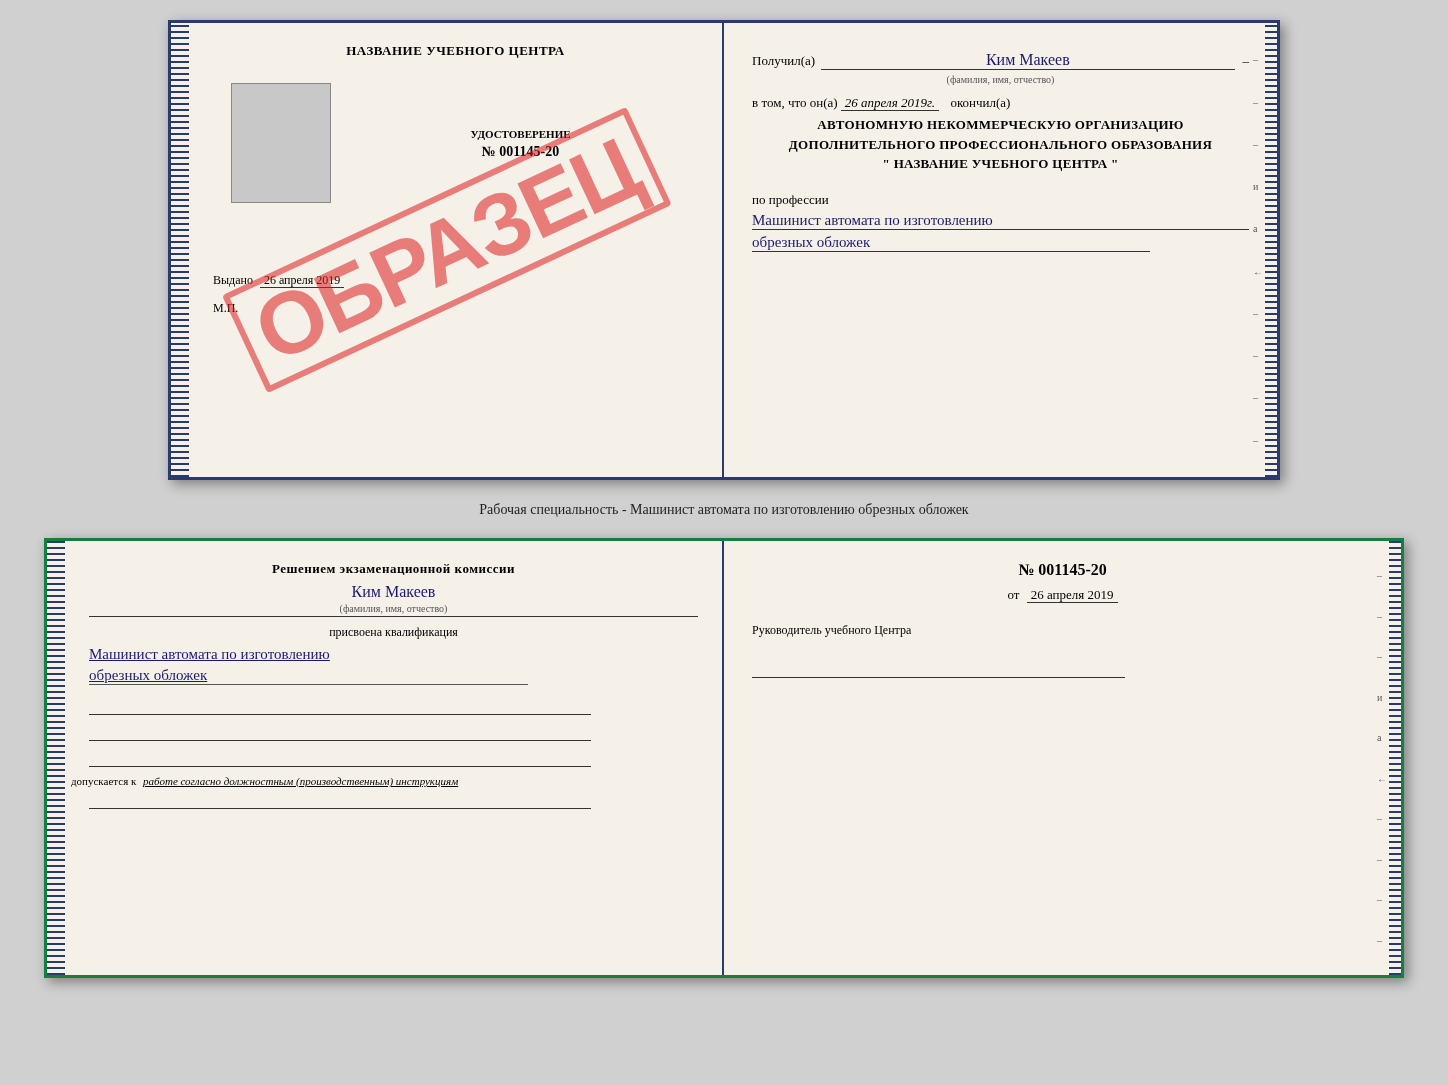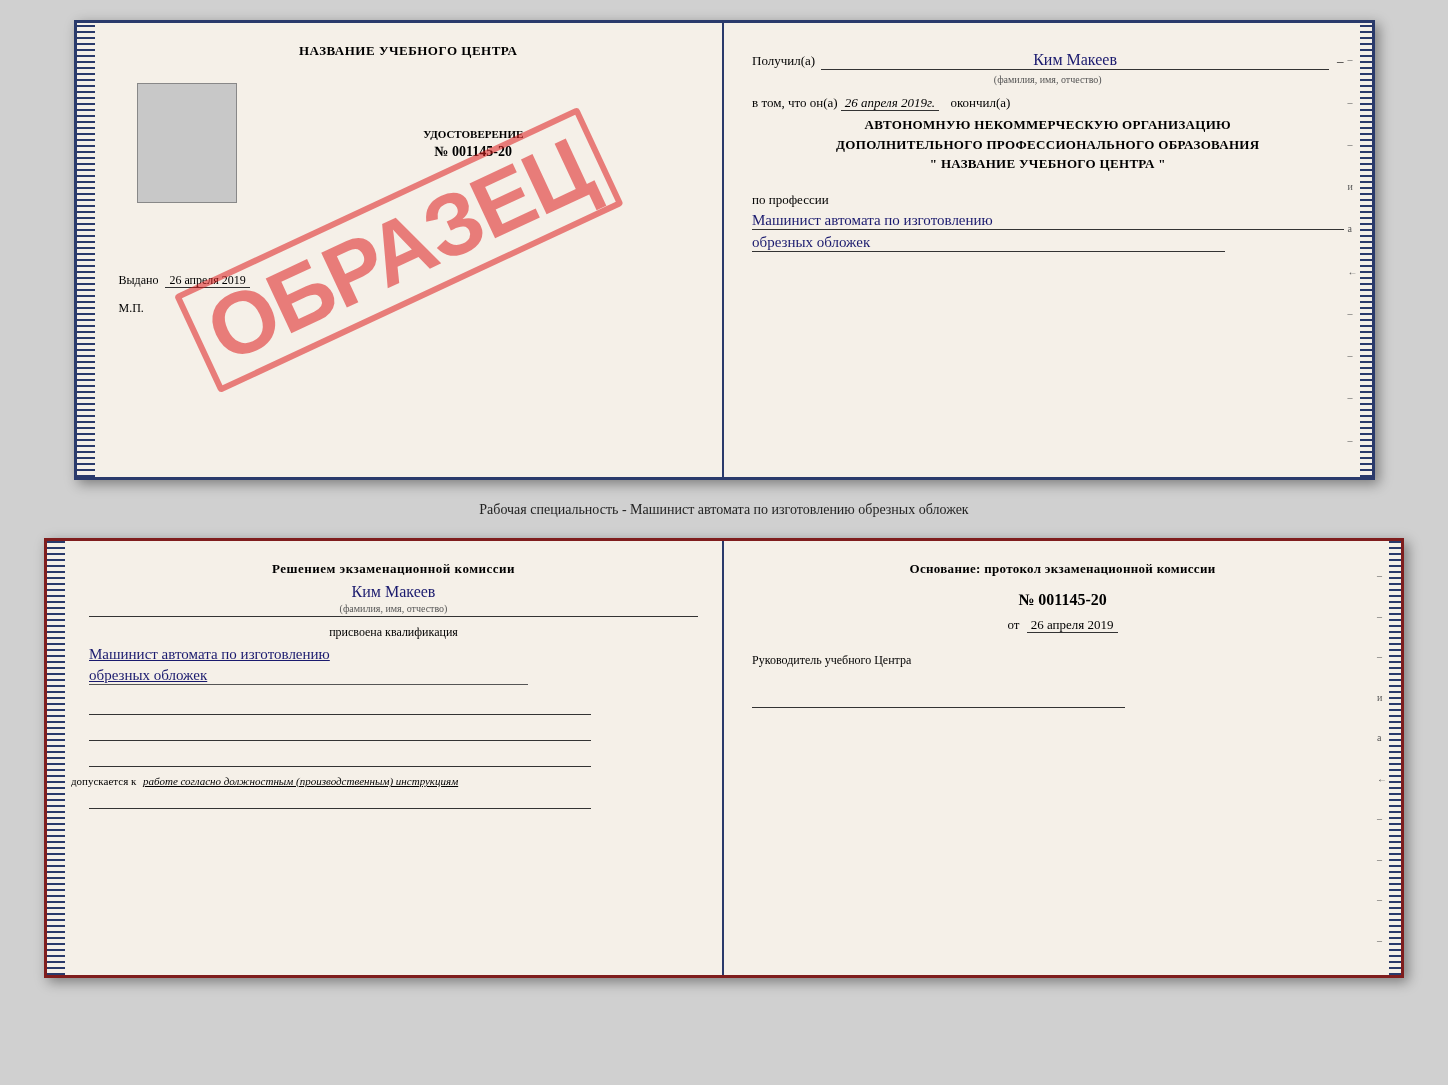--- a/index.html
+++ b/index.html
@@ -10,21 +10,21 @@
       min-height: 1085px;
       display: flex;
       flex-direction: column;
       align-items: center;
       padding: 20px;
       gap: 16px;
     }
 
     .document-spread {
       display: flex;
-      width: 1301px;
+      width: 1112px;
       background: #f5f0e8;
       border: 3px solid #2a3a6b;
       box-shadow: 4px 4px 12px rgba(0,0,0,0.4);
       position: relative;
       min-height: 460px;
     }
 
     .doc-left {
       width: 50%;
       border-right: 2px solid #2a3a6b;
@@ -234,21 +234,21 @@
       color: #222;
       margin-top: 6px;
       margin-bottom: 4px;
     }
 
     
     .bottom-spread {
       display: flex;
       width: 1360px;
       background: #f5f0e8;
-      border: 3px solid #7f1d1d;
+      border: 3px solid #15803d;
       box-shadow: 4px 4px 12px rgba(0,0,0,0.4);
       min-height: 440px;
     }
 
     .bottom-left {
       width: 50%;
       border-right: 2px solid #2a3a6b;
       padding: 20px 24px;
       position: relative;
       background: #f5f0e8;
@@ -503,21 +503,20 @@
     <div class="blank-line"></div>
 
     <div class="allowed-work">
       <span>допускается к</span>
       <span class="allowed-work-italic" style="margin-left:4px;">работе согласно должностным (производственным) инструкциям</span>
     </div>
     <div class="blank-line-full"></div>
   </div>
 
   <div class="bottom-right">
-    <div class="basis-title">Основание: протокол экзаменационной комиссии</div>
     <div class="protocol-number">№ 001145-20</div>
     <div class="protocol-date">
       <span>от</span>
       <span style="margin-left:4px; border-bottom:1px solid #333; padding:0 4px;">26 апреля 2019</span>
     </div>
 
 
     <div class="signature-block">
       <div class="sig-label">Руководитель учебного Центра</div>
       <div class="sig-line"></div>

